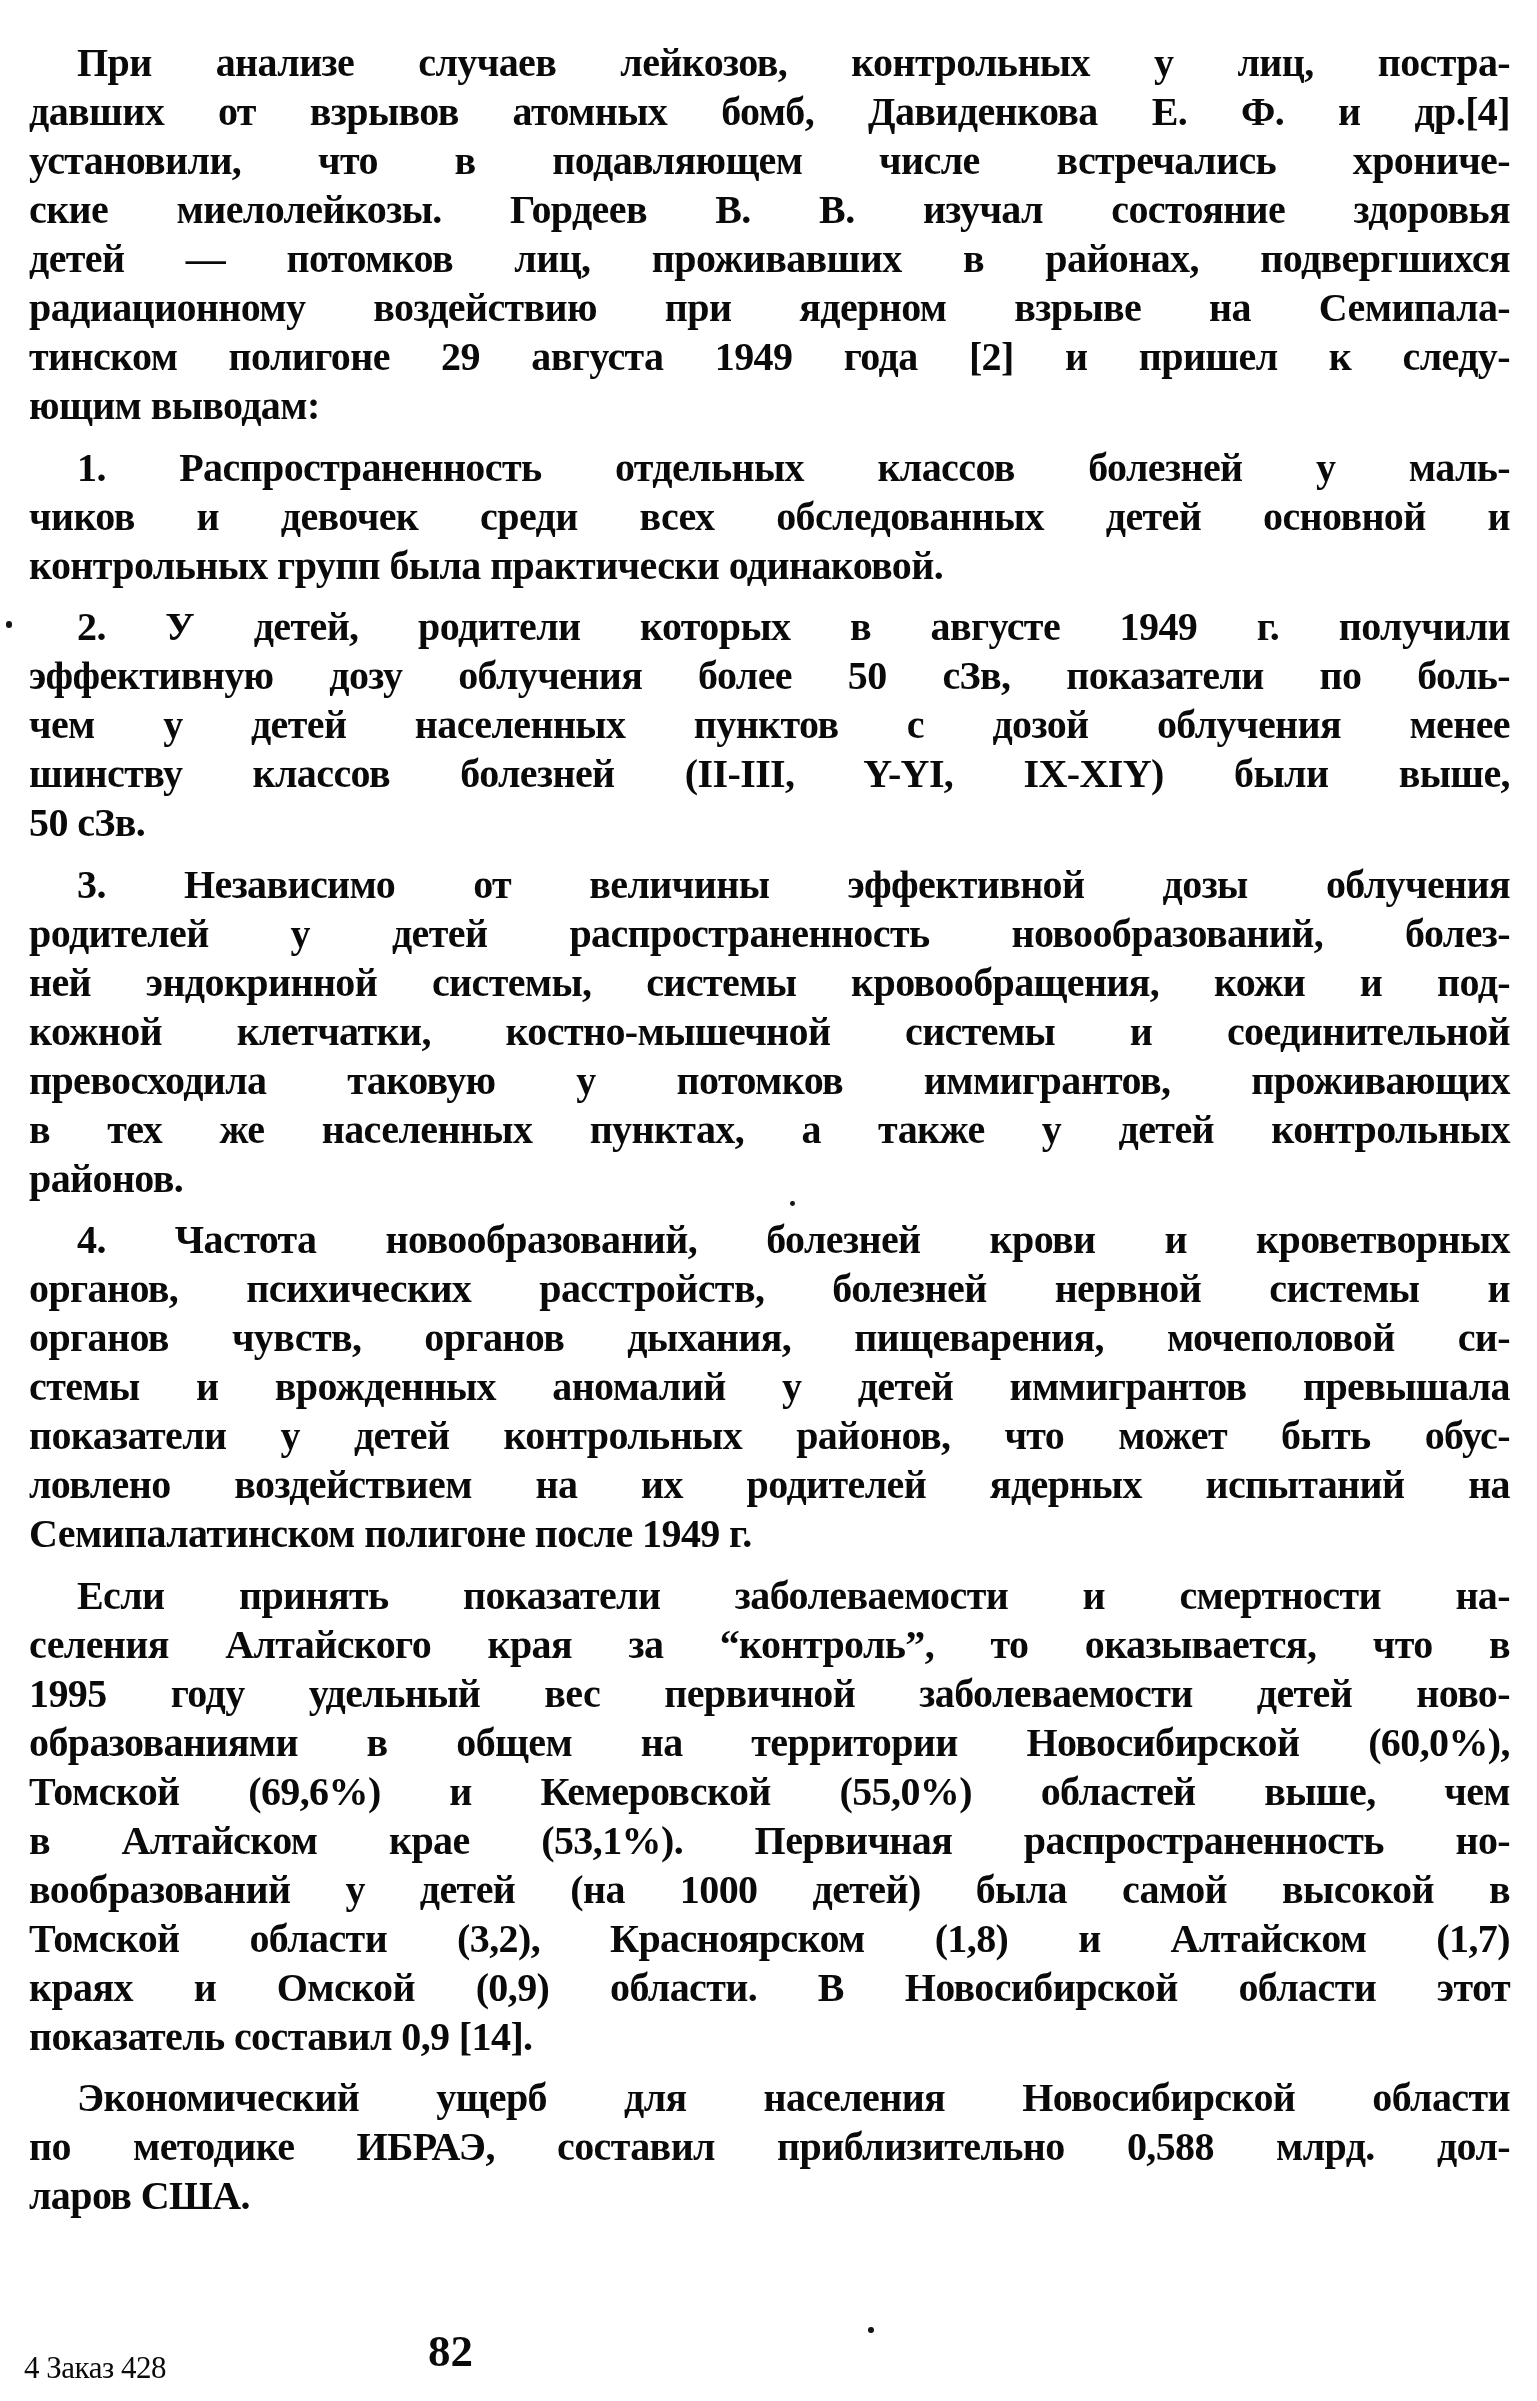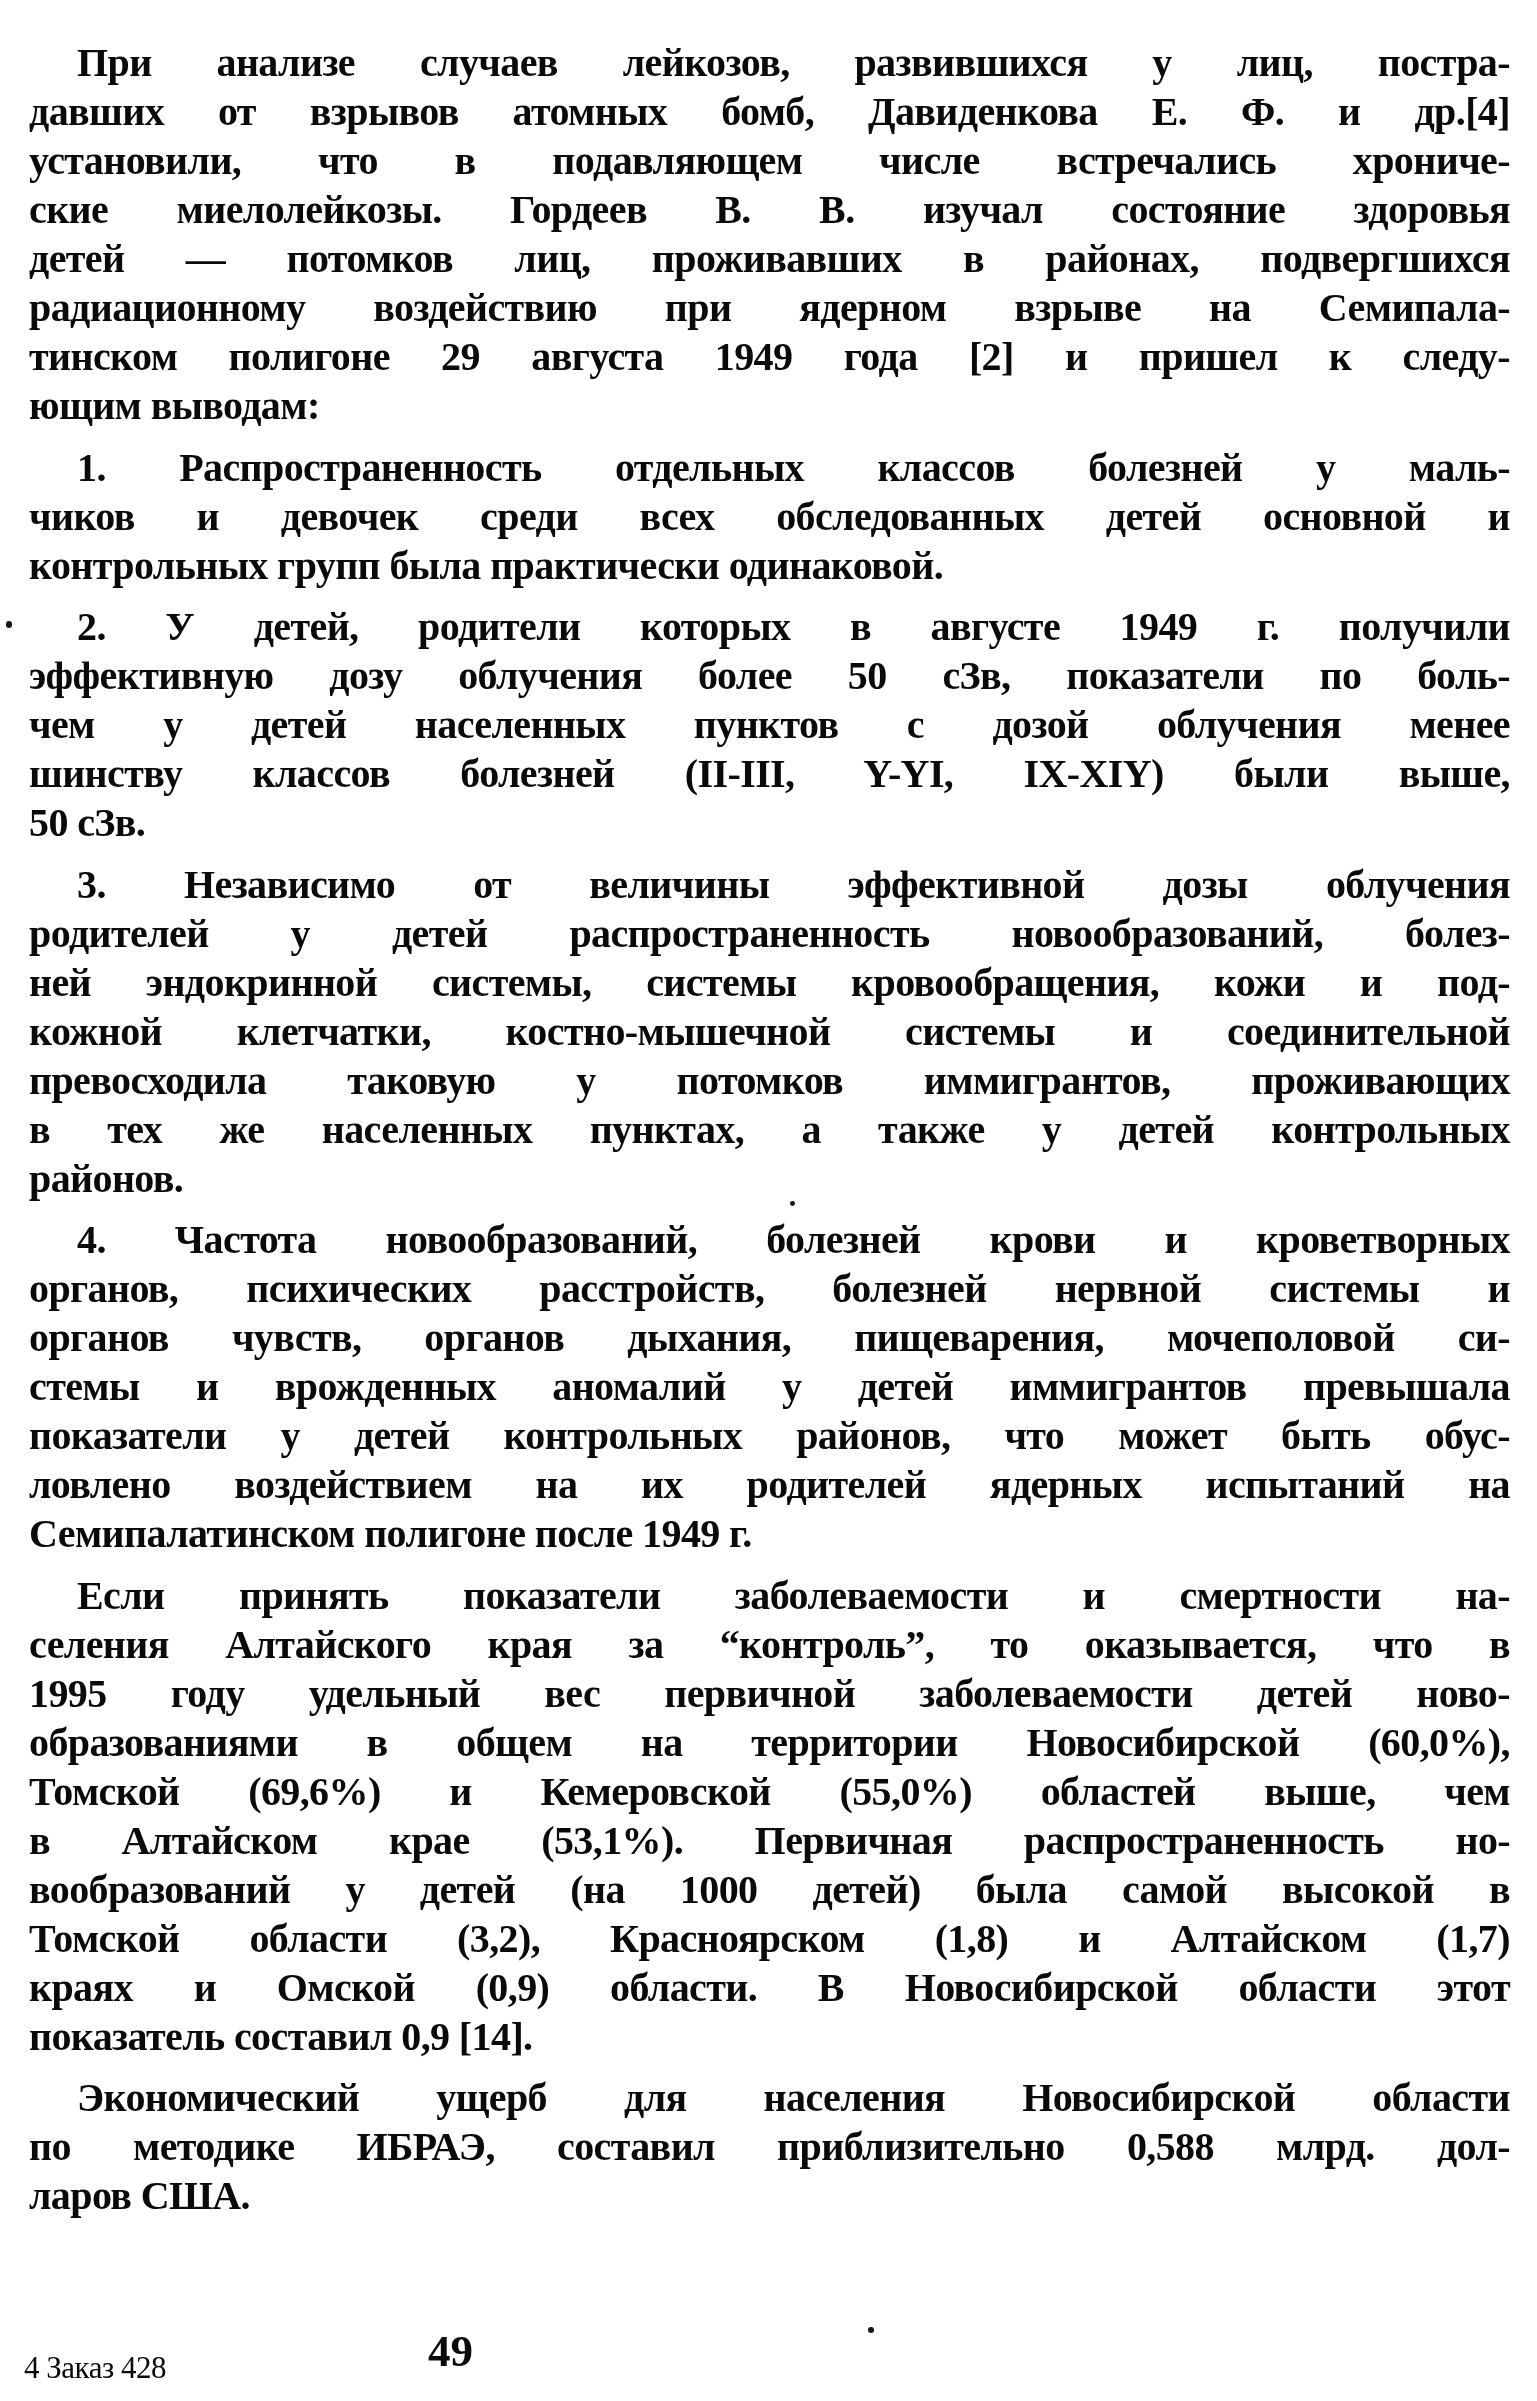--- a/index.html
+++ b/index.html
@@ -61,21 +61,21 @@
     background: #141414;
     border-radius: 50%;
   }
 </style>
 </head>
 <body>
 
 <main class="text-block">
   <div>
       <div class="para">
-        <div class="line first">При анализе случаев лейкозов, развившихся у лиц, постра-</div>
+        <div class="line first">При анализе случаев лейкозов, контрольных у лиц, постра-</div>
         <div class="line">давших от взрывов атомных бомб, Давиденкова Е. Ф. и др.[4]</div>
         <div class="line">установили, что в подавляющем числе встречались хрониче-</div>
         <div class="line">ские миелолейкозы. Гордеев В. В. изучал состояние здоровья</div>
         <div class="line">детей — потомков лиц, проживавших в районах, подвергшихся</div>
         <div class="line">радиационному воздействию при ядерном взрыве на Семипала-</div>
         <div class="line">тинском полигоне 29 августа 1949 года [2] и пришел к следу-</div>
         <div class="line last">ющим выводам:</div>
       </div>
       <div class="para">
         <div class="line first">1. Распространенность отдельных классов болезней у маль-</div>
@@ -122,18 +122,18 @@
       <div class="para">
         <div class="line first">Экономический ущерб для населения Новосибирской области</div>
         <div class="line">по методике ИБРАЭ, составил приблизительно 0,588 млрд. дол-</div>
         <div class="line last">ларов США.</div>
       </div>
     </div>
 </main>
 
 <div class="footer-note">4 Заказ 428</div>
 
-<div class="page-number">49</div>
+<div class="page-number">82</div>
 
 <div class="speck" style="left:5.8px; top:621px; width:6.7px; height:6.7px;"></div>
 <div class="speck" style="left:790px; top:1201px; width:4.8px; height:4.8px;"></div>
 <div class="speck" style="left:868px; top:2327px; width:5.8px; height:5.8px;"></div>
 
 
 </body></html>

